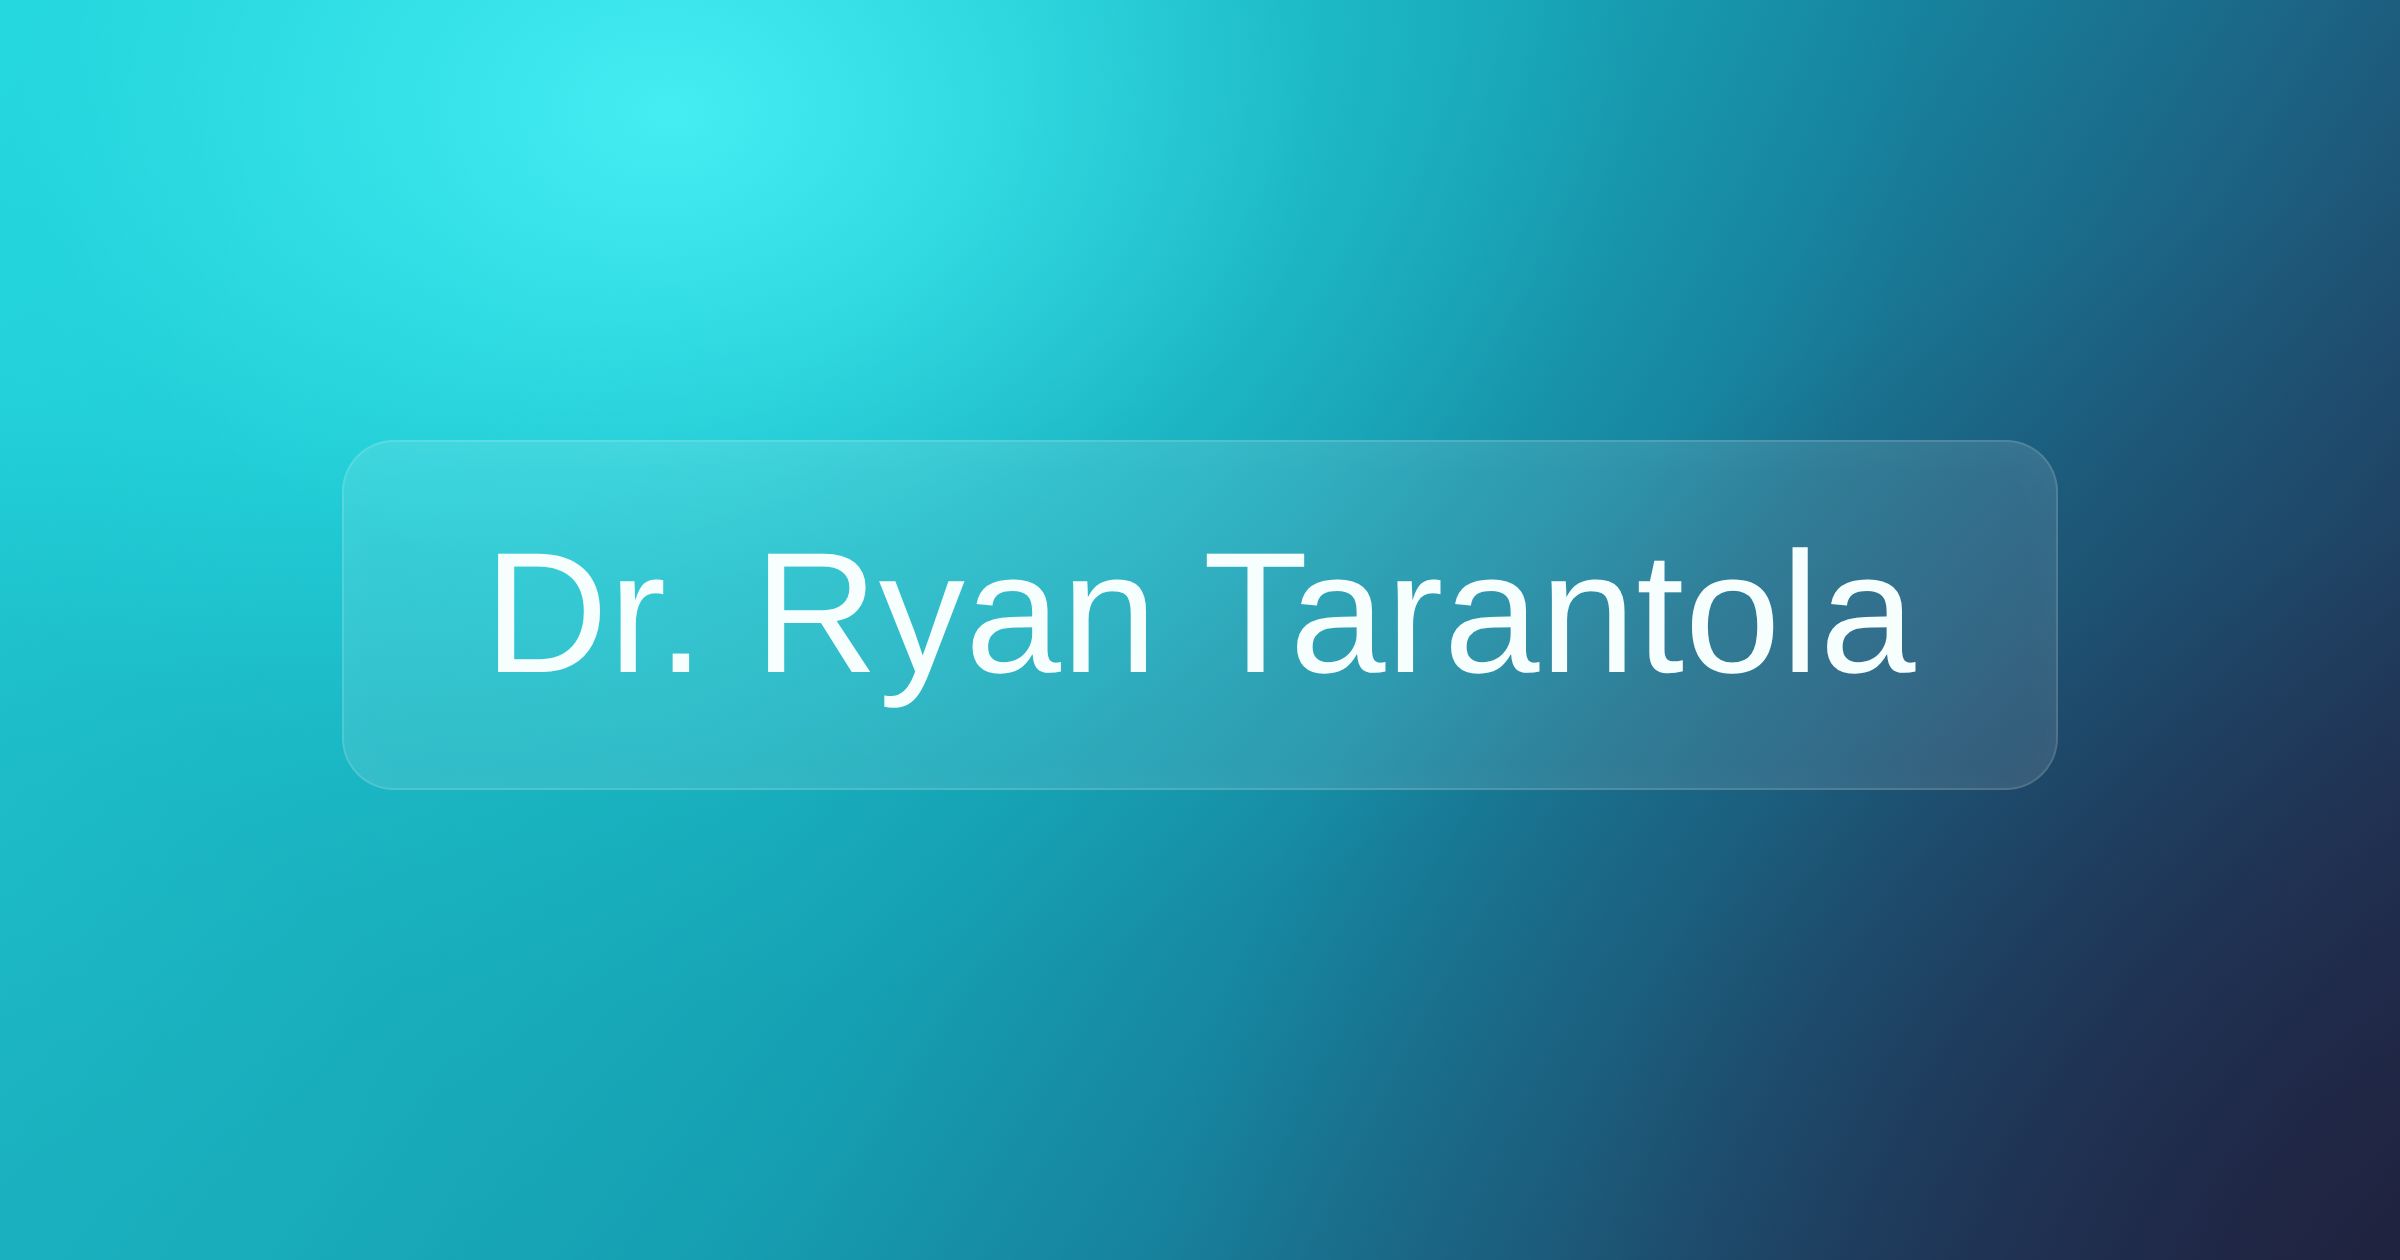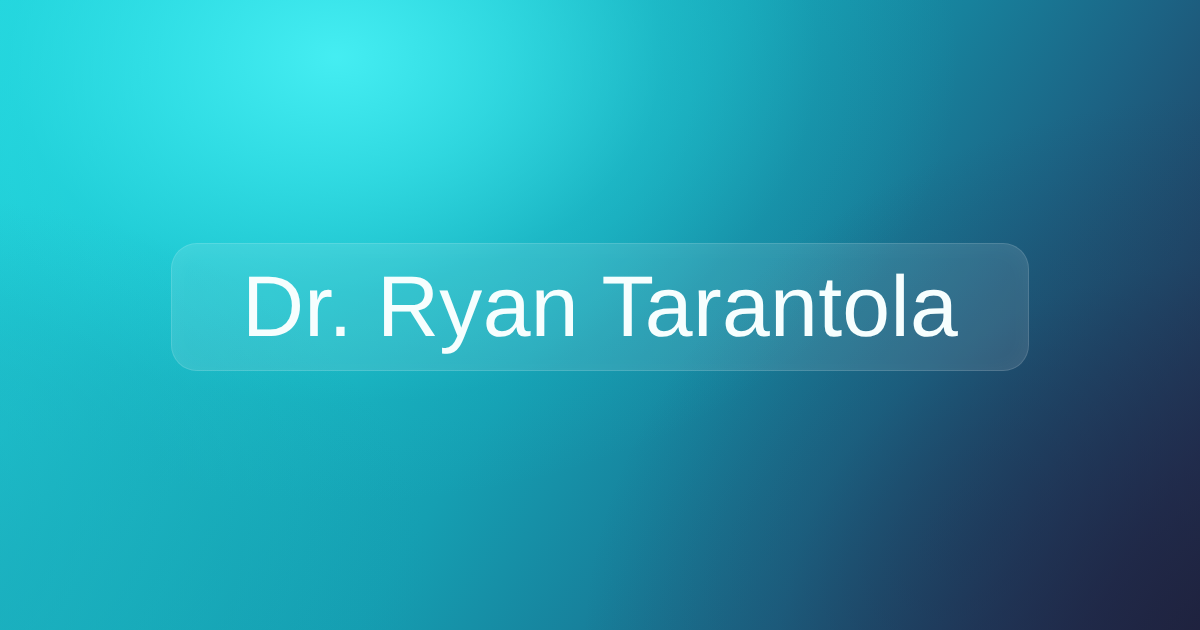--- a/index.html
+++ b/index.html
@@ -84,21 +84,21 @@
     inset: 0;
     display: flex;
     align-items: center;
     justify-content: center;
   }
 
   .glass-card {
     position: relative;
     box-sizing: border-box;
     width: 858px;
-    height: 128px;
+    height: 175px;
     margin-top: -16px;
     display: flex;
     align-items: center;
     justify-content: center;
     border-radius: 26px;
     background: rgba(255, 255, 255, 0.10);
     border: 1px solid rgba(255, 255, 255, 0.14);
     box-shadow: 0 2px 26px rgba(255, 255, 255, 0.045) inset;
   }
 

